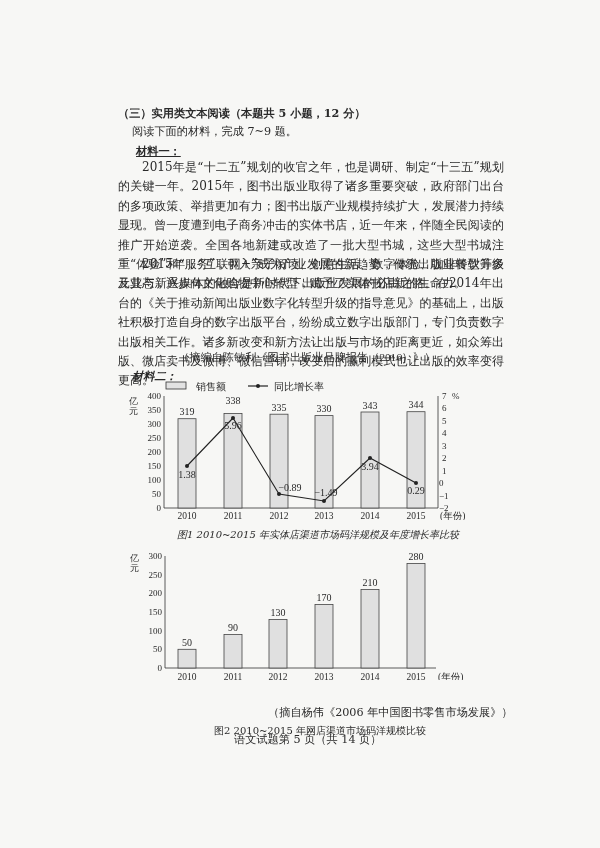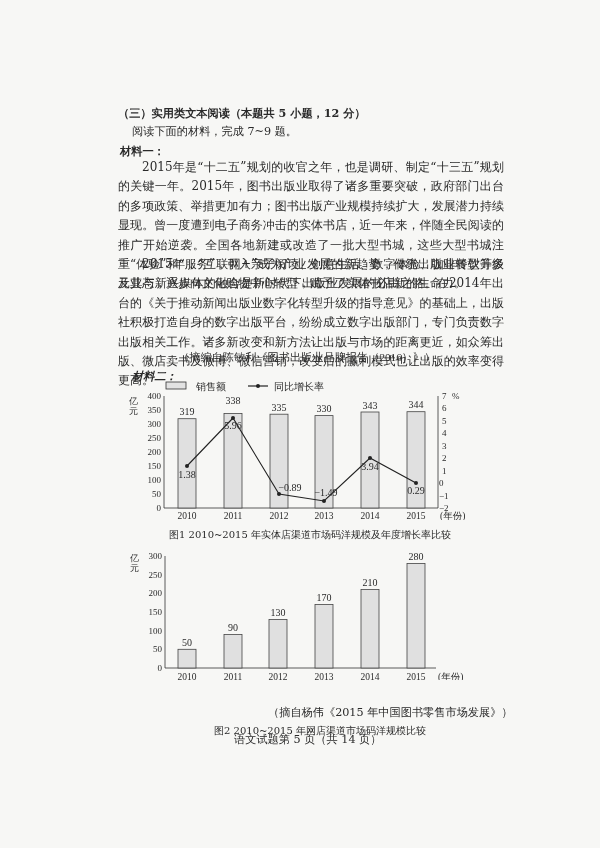--- a/index.html
+++ b/index.html
@@ -10,21 +10,21 @@
   .p { position:absolute; left:118px; width:386px; font-size:12px; line-height:19.4px;
        text-align:justify; text-indent:2em; }
   .cap { position:absolute; white-space:nowrap; font-size:10px; }
   svg text { font-family:"Liberation Serif","DejaVu Serif",serif; fill:#2a2a2a; }
 </style>
 </head>
 <body>
 
 <div class="t b" style="left:118px;top:106px;">（三）实用类文本阅读（本题共 5 小题，12 分）</div>
 <div class="t" style="left:132px;top:125px;">阅读下面的材料，完成 7~9 题。</div>
-<div class="t b" style="left:120px;top:144px;">材料一：</div>
+<div class="t b" style="left:136px;top:144px;text-decoration:underline;">材料一：</div>
 <div class="p" style="top:158px;">2015年是“十二五”规划的收官之年，也是调研、制定“十三五”规划的关键一年。2015年，图书出版业取得了诸多重要突破，政府部门出台的多项政策、举措更加有力；图书出版产业规模持续扩大，发展潜力持续显现。曾一度遭到电子商务冲击的实体书店，近一年来，伴随全民阅读的推广开始逆袭。全国各地新建或改造了一批大型书城，这些大型书城注重“体验”和“服务”，引入亲子阅读、创意生活、数字体验、咖啡餐饮等多元业态，逐步向文化购物中心转型，赋予了实体书店新的生命力。</div>
 <div class="p" style="top:255px;">2015年，“互联网+”成为产业发展的新趋势，传统出版业转型升级及其与新兴媒体的融合是新时代下出版业发展的必由之路。在2014年出台的《关于推动新闻出版业数字化转型升级的指导意见》的基础上，出版社积极打造自身的数字出版平台，纷纷成立数字出版部门，专门负责数字出版相关工作。诸多新改变和新方法让出版与市场的距离更近，如众筹出版、微店卖书及微博、微信营销，改变后的赢利模式也让出版的效率变得更高。</div>
 <div class="t" style="left:178px;top:350px;font-family:Liberation Serif, serif;">（摘编自陈敏利《图书出版业品牌报告（2016）》）</div>
 <div class="t b" style="left:132px;top:369px;font-style:italic;">材料二：</div>
 
 <svg style="position:absolute;left:120px;top:380px;" width="380" height="140" viewBox="120 380 380 140">
 
   <rect x="166" y="382" width="20" height="7" fill="#e2e2e2" stroke="#333" stroke-width="0.8"></rect>
   <text x="196" y="390" font-size="10">销售额</text>
   <line x="0" x1="248" y1="386" x2="268" y2="386" stroke="#222" stroke-width="1.2"></line>
@@ -100,21 +100,21 @@
   <g font-size="9.5" text-anchor="middle">
     <text x="187" y="519">2010</text>
     <text x="233" y="519">2011</text>
     <text x="279" y="519">2012</text>
     <text x="324" y="519">2013</text>
     <text x="370" y="519">2014</text>
     <text x="416" y="519">2015</text>
   </g>
   <text x="440" y="519" font-size="9.5">(年份)</text>
 </svg>
-<div class="cap" style="left:169px;top:528px;">图1  2010~2015 年实体店渠道市场码洋规模及年度增长率比较</div>
+<div class="cap" style="left:177px;top:528px;font-style:italic;">图1  2010~2015 年实体店渠道市场码洋规模及年度增长率比较</div>
 
 <svg style="position:absolute;left:120px;top:545px;" width="380" height="135" viewBox="120 545 380 135">
   <text x="130" y="561" font-size="9">亿</text>
   <text x="130" y="571" font-size="9">元</text>
   <line x1="165" y1="556" x2="165" y2="668" stroke="#333" stroke-width="0.8"></line>
   <g font-size="9" text-anchor="end">
     <text x="162" y="559">300</text>
     <text x="162" y="578">250</text>
     <text x="162" y="596">200</text>
     <text x="162" y="615">150</text>
@@ -145,14 +145,14 @@
     <text x="233" y="680">2011</text>
     <text x="278" y="680">2012</text>
     <text x="324" y="680">2013</text>
     <text x="370" y="680">2014</text>
     <text x="416" y="680">2015</text>
   </g>
   <text x="438" y="680" font-size="9.5">(年份)</text>
 </svg>
 <div class="cap" style="left:214px;top:724px;text-align:right;">图2  2010~2015 年网店渠道市场码洋规模比较</div>
 
-<div class="t" style="left:268px;top:706px;">（摘自杨伟《2015 年中国图书零售市场发展》）</div>
+<div class="t" style="left:268px;top:706px;">（摘自杨伟《2006 年中国图书零售市场发展》）</div>
 <div class="t" style="left:234px;top:733px;">语文试题第 5 页（共 14 页）</div>
 
 </body></html>

